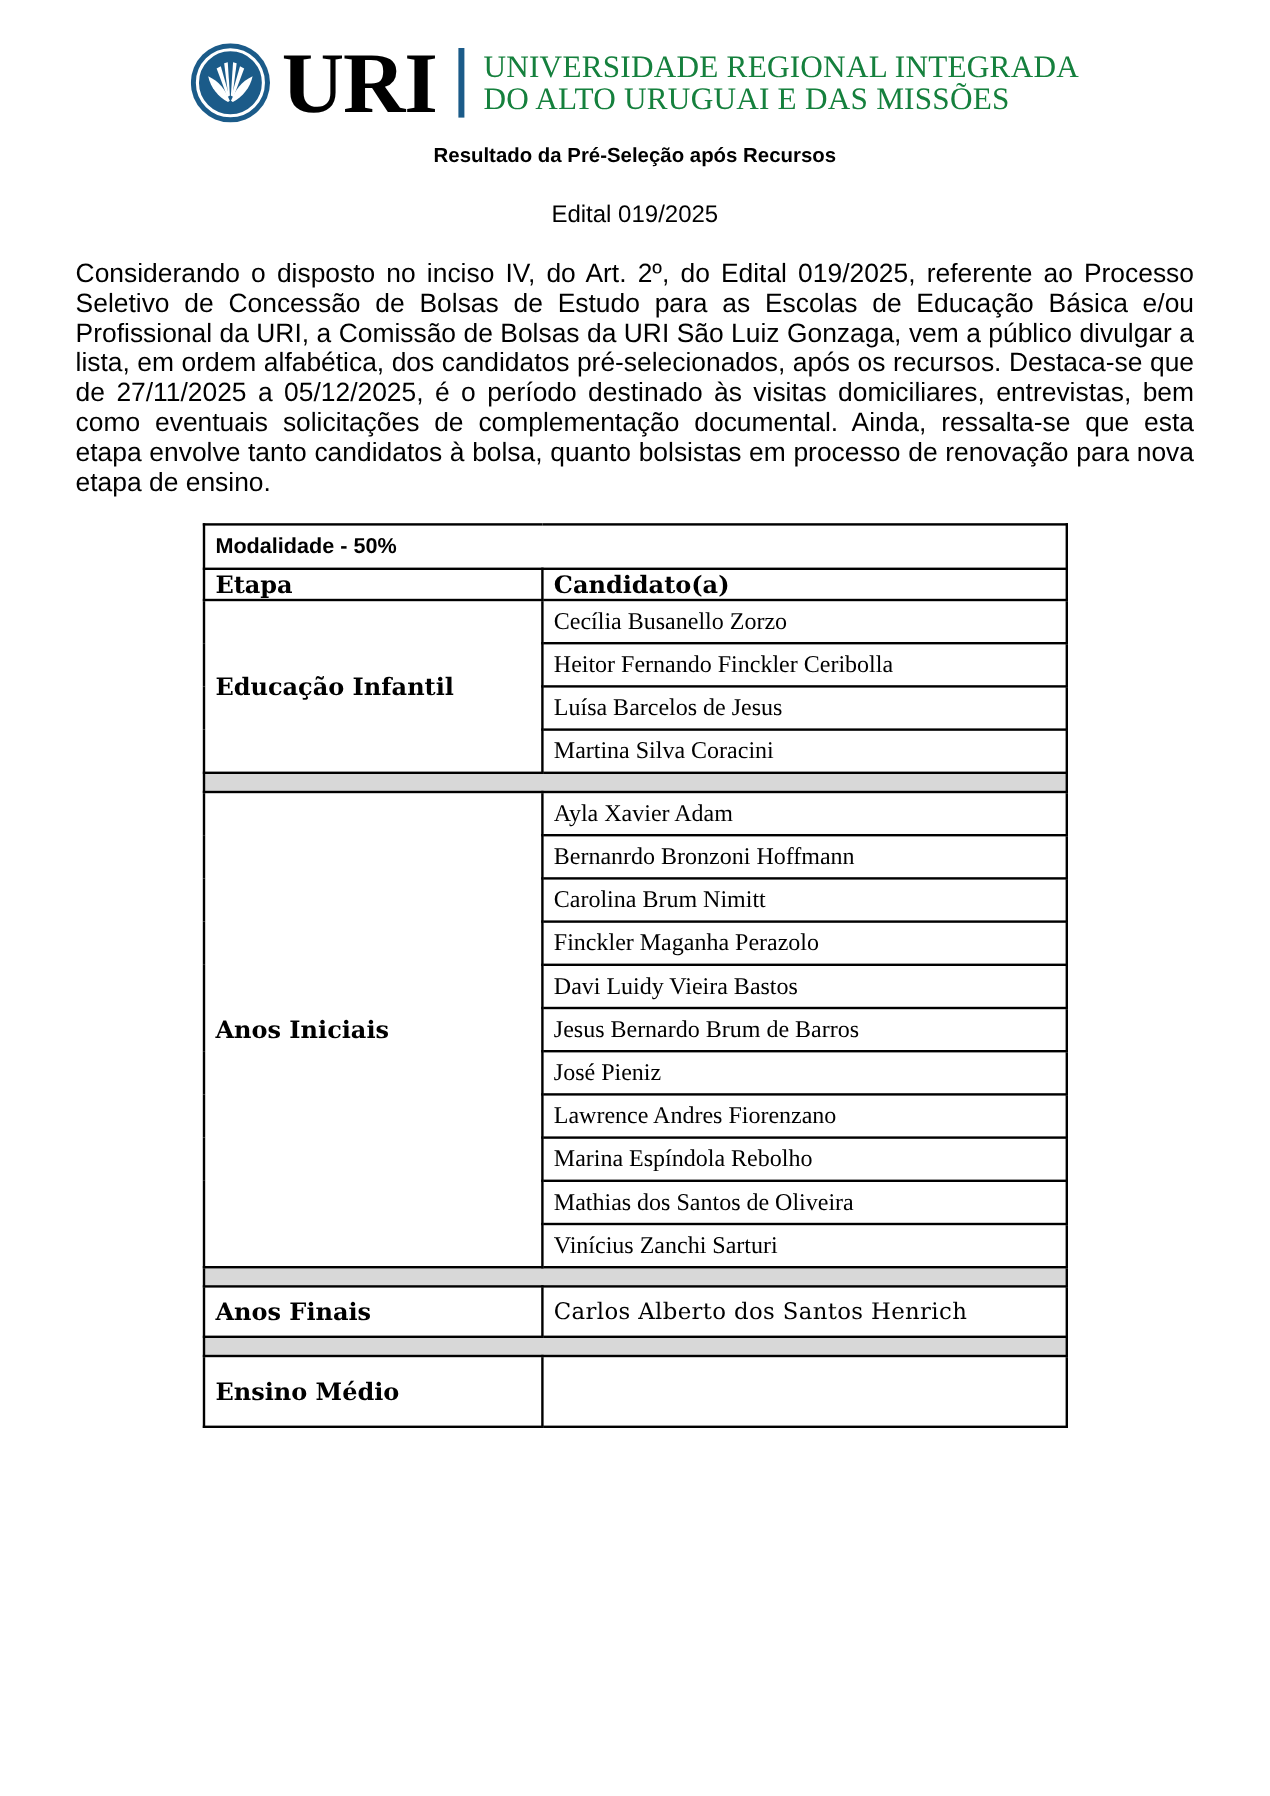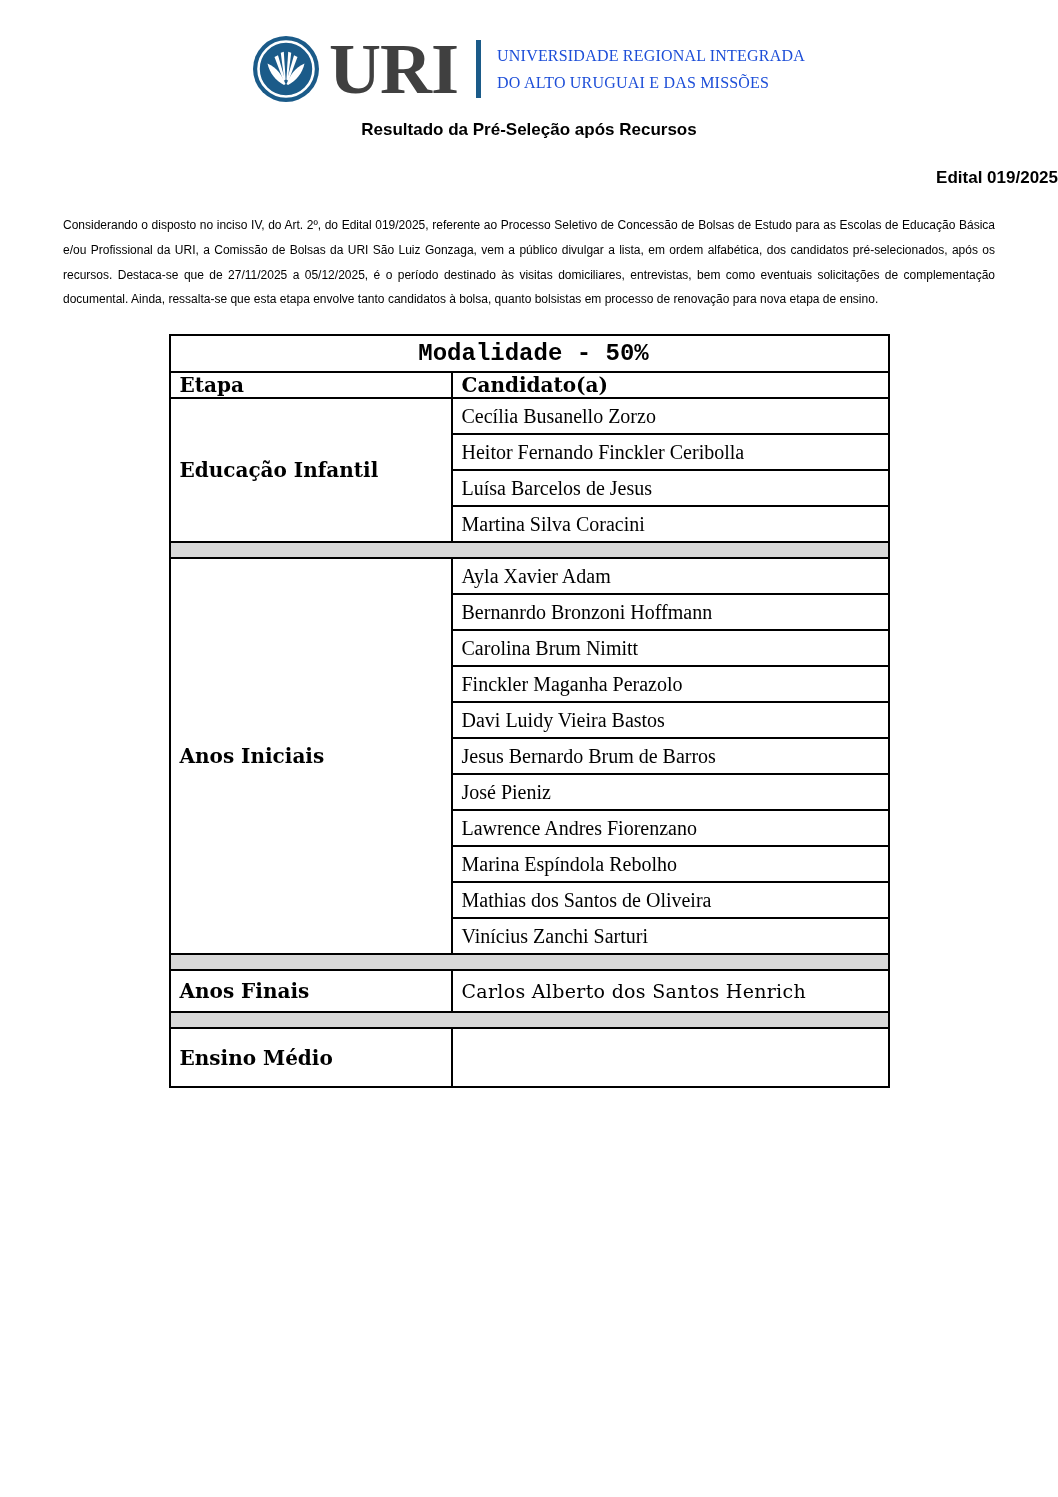--- a/index.html
+++ b/index.html
@@ -22,80 +22,79 @@
     align-items: center;
     padding-top: 36px;
     gap: 8px;
   }
   .logo-mark { width: 66px; height: 66px; flex: 0 0 auto; }
   .logo-acronym {
     font-family: "Liberation Serif", serif;
     font-weight: bold;
     font-size: 72px;
     line-height: 66px;
-    color: #404040;
+    color: #000000;
     letter-spacing: -1px;
     margin-left: 2px;
   }
   .logo-divider {
     width: 5px;
     height: 58px;
     background: #1b5b89;
     margin: 0 8px 0 10px;
   }
   .logo-text {
     font-family: "Liberation Serif", serif;
-    color: #1d4ed8;
-    font-size: 16px;
+    color: #15803d;
+    font-size: 26px;
     line-height: 27px;
     letter-spacing: 0.2px;
     white-space: nowrap;
   }
 
   
   .doc-title {
     text-align: center;
     font-weight: bold;
     font-size: 17px;
     margin-top: 18px;
   }
   .doc-subtitle {
-    text-align: right;
-    font-weight: bold;
-    font-size: 17px;
+    text-align: center;
+    font-weight: normal;
+    font-size: 20px;
     margin-top: 28px;
   }
 
   
   .intro {
     margin: 25px 63px 12px 63px;
-    font-size: 12px;
+    font-size: 22px;
     line-height: 24.8px;
     text-align: justify;
   }
 
   
   table.results {
     border-collapse: collapse;
     table-layout: fixed;
     width: 719px;
     margin: 22px auto 0 auto;
   }
   table.results td {
     border: 2px solid #000;
     padding: 0 0 0 9px;
     vertical-align: middle;
     overflow: hidden;
   }
   td.tbl-title {
     height: 37px;
-    text-align: center;
-    font-family: Liberation Mono, monospace;
-    font-weight: bold;
-    font-size: 24px;
+    font-family: Liberation Sans, sans-serif;
+    font-weight: bold;
+    font-size: 18px;
     padding: 0;
   }
   td.col-head {
     height: 22px;
     font-family: "DejaVu Serif", serif;
     font-weight: bold;
     font-size: 20px;
   }
   td.etapa {
     font-family: "DejaVu Serif", serif;

